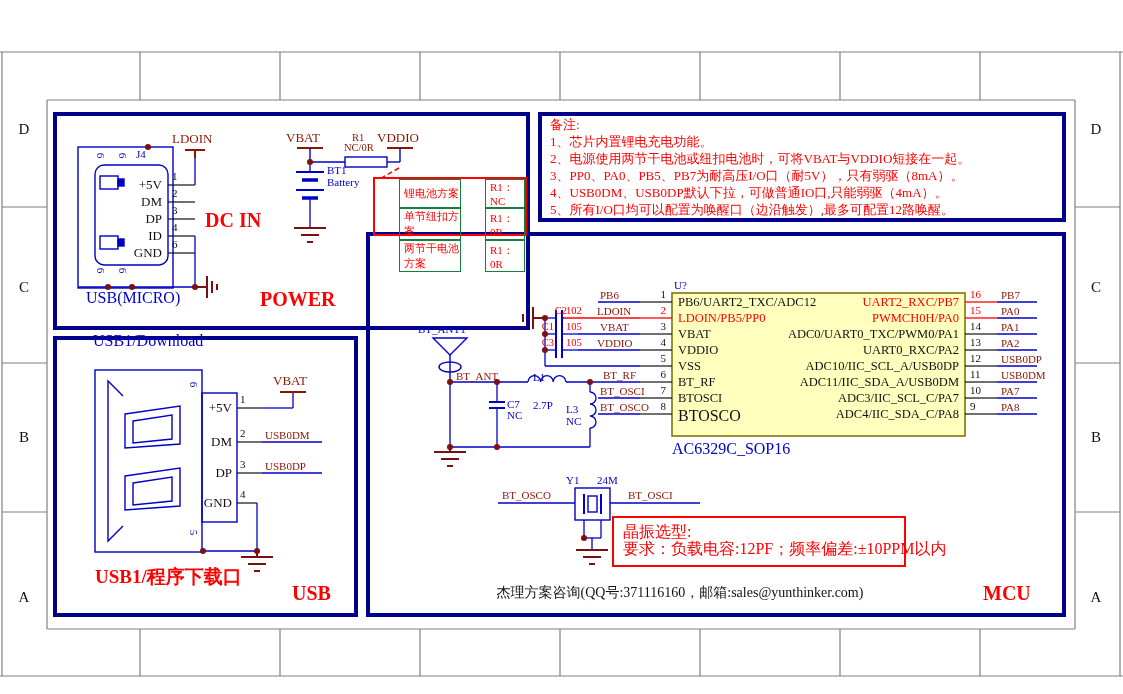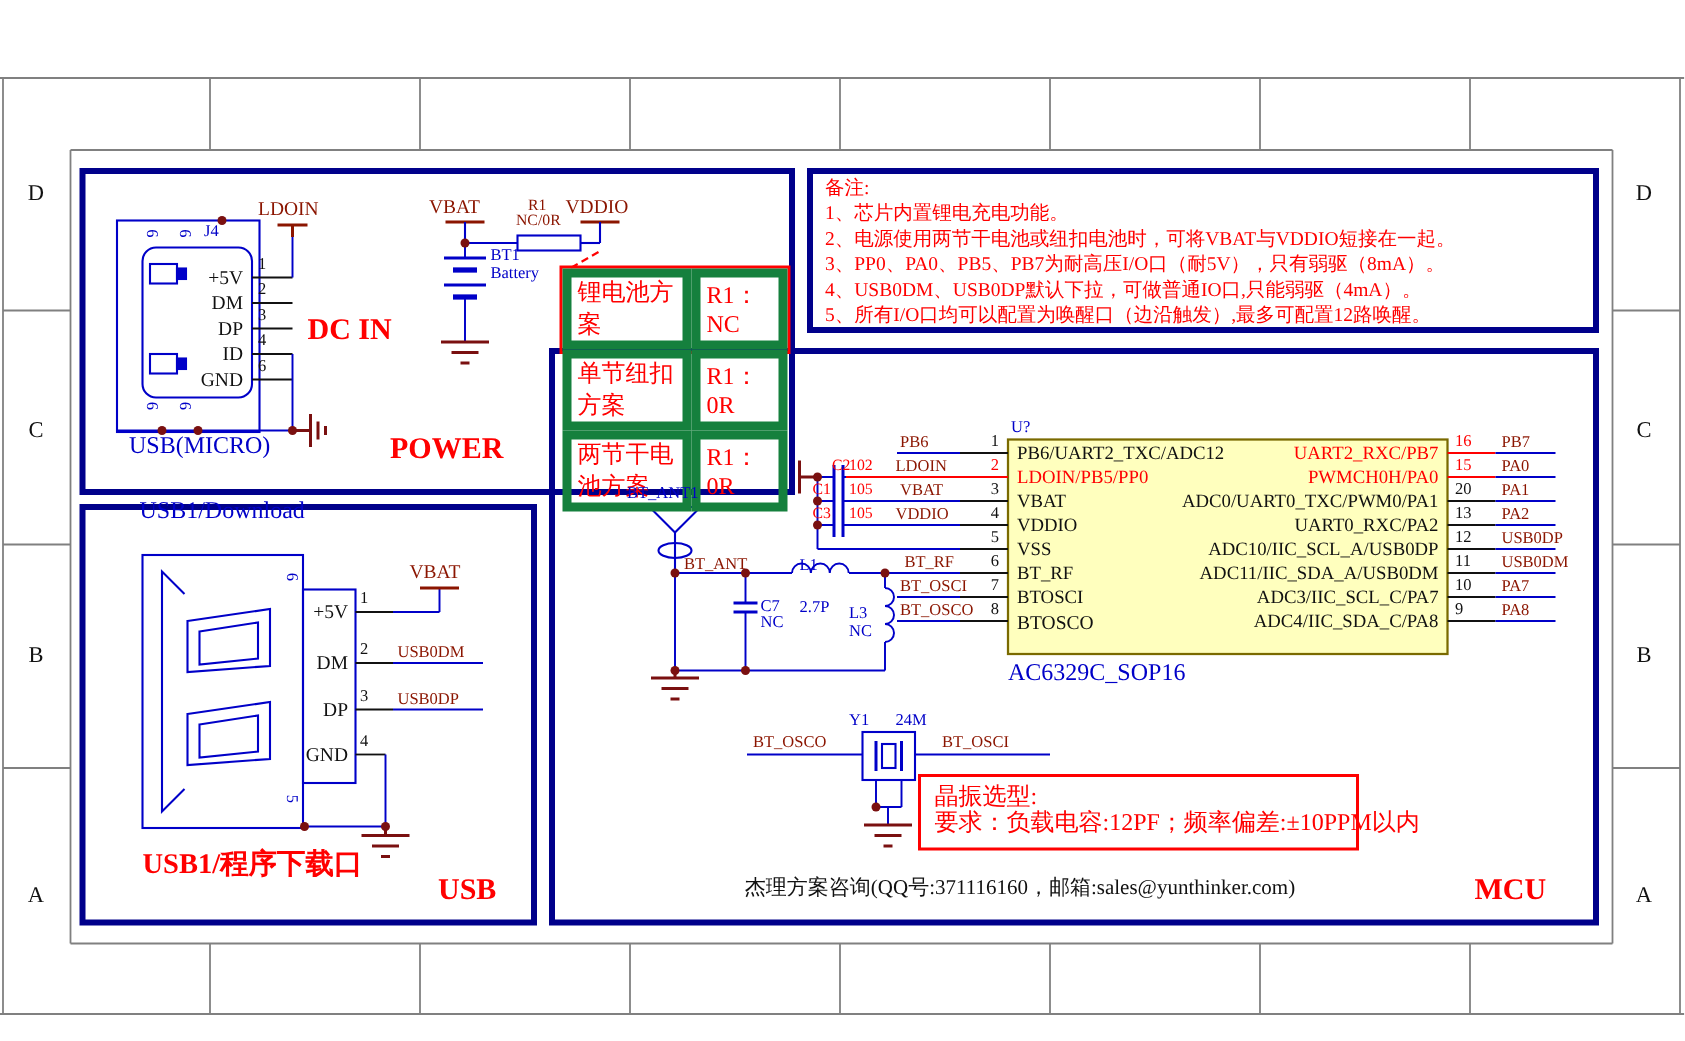--- a/index.html
+++ b/index.html
@@ -19,22 +19,22 @@
   .f15{font-size:15px}
   .f19{font-size:19px;font-weight:bold}
   .f20{font-size:20px;font-weight:bold}
   .vert{transform:rotate(90deg);transform-origin:center center;}
   .rt{text-align:right;}
   .ct{text-align:center;}
   .navybox{position:absolute;border:4px solid #00008B;}
   .redbox{position:absolute;border:2px solid #FF0000;}
   #bat-table{position:absolute;left:373px;top:177px;width:150px;height:55px;
      border:2px solid #FF0000;display:grid;grid-template-columns:86px 1fr;grid-auto-rows:1fr;}
-  #bat-table .cell{border:6px solid #15803d;color:#FF0000;font-size:16px;
-     display:flex;align-items:center;padding-left:4px;}
+  #bat-table .cell{border:1px solid #15803d;color:#FF0000;font-size:11px;
+     display:flex;align-items:center;padding-left:4px;margin-left:24px;}
 </style>
 </head>
 <body>
 
 <div id="canvas">
 
   <svg id="geom" width="1123" height="694">
 
     <g stroke="#808080" stroke-width="1.2" fill="none">
       <line x1="0" y1="52" x2="1123" y2="52"></line>
@@ -388,34 +388,34 @@
   <div class="t maroon f11" style="left:600px;top:386px;">BT_OSCI</div>
   <div class="t maroon f11" style="left:600px;top:402px;">BT_OSCO</div>
 
   <div class="t blk" style="left:678px;top:296px;font-size:12.5px;">PB6/UART2_TXC/ADC12</div>
   <div class="t red" style="left:678px;top:312px;font-size:12.5px;">LDOIN/PB5/PP0</div>
   <div class="t blk" style="left:678px;top:328px;font-size:12.5px;">VBAT</div>
   <div class="t blk" style="left:678px;top:344px;font-size:12.5px;">VDDIO</div>
   <div class="t blk" style="left:678px;top:360px;font-size:12.5px;">VSS</div>
   <div class="t blk" style="left:678px;top:376px;font-size:12.5px;">BT_RF</div>
   <div class="t blk" style="left:678px;top:392px;font-size:12.5px;">BTOSCI</div>
-  <div class="t blk" style="left:678px;top:408px;font-size:13px;">BTOSCO</div>
+  <div class="t blk" style="left:678px;top:408px;font-size:16px;">BTOSCO</div>
 
   <div class="t red rt" style="left:740px;top:296px;width:219px;font-size:12.5px;">UART2_RXC/PB7</div>
   <div class="t red rt" style="left:740px;top:312px;width:219px;font-size:12.5px;">PWMCH0H/PA0</div>
   <div class="t blk rt" style="left:740px;top:328px;width:219px;font-size:12.5px;">ADC0/UART0_TXC/PWM0/PA1</div>
   <div class="t blk rt" style="left:740px;top:344px;width:219px;font-size:12.5px;">UART0_RXC/PA2</div>
   <div class="t blk rt" style="left:740px;top:360px;width:219px;font-size:12.5px;">ADC10/IIC_SCL_A/USB0DP</div>
   <div class="t blk rt" style="left:740px;top:376px;width:219px;font-size:12.5px;">ADC11/IIC_SDA_A/USB0DM</div>
   <div class="t blk rt" style="left:740px;top:392px;width:219px;font-size:12.5px;">ADC3/IIC_SCL_C/PA7</div>
   <div class="t blk rt" style="left:740px;top:408px;width:219px;font-size:12.5px;">ADC4/IIC_SDA_C/PA8</div>
 
   <div class="t red f11" style="left:970px;top:289px;">16</div>
   <div class="t red f11" style="left:970px;top:305px;">15</div>
-  <div class="t blk f11" style="left:970px;top:321px;">20</div>
+  <div class="t blk f11" style="left:970px;top:321px;">14</div>
   <div class="t blk f11" style="left:970px;top:337px;">13</div>
   <div class="t blk f11" style="left:970px;top:353px;">12</div>
   <div class="t blk f11" style="left:970px;top:369px;">11</div>
   <div class="t blk f11" style="left:970px;top:385px;">10</div>
   <div class="t blk f11" style="left:970px;top:401px;">9</div>
 
   <div class="t maroon f11" style="left:1001px;top:290px;">PB7</div>
   <div class="t maroon f11" style="left:1001px;top:306px;">PA0</div>
   <div class="t maroon f11" style="left:1001px;top:322px;">PA1</div>
   <div class="t maroon f11" style="left:1001px;top:338px;">PA2</div>

